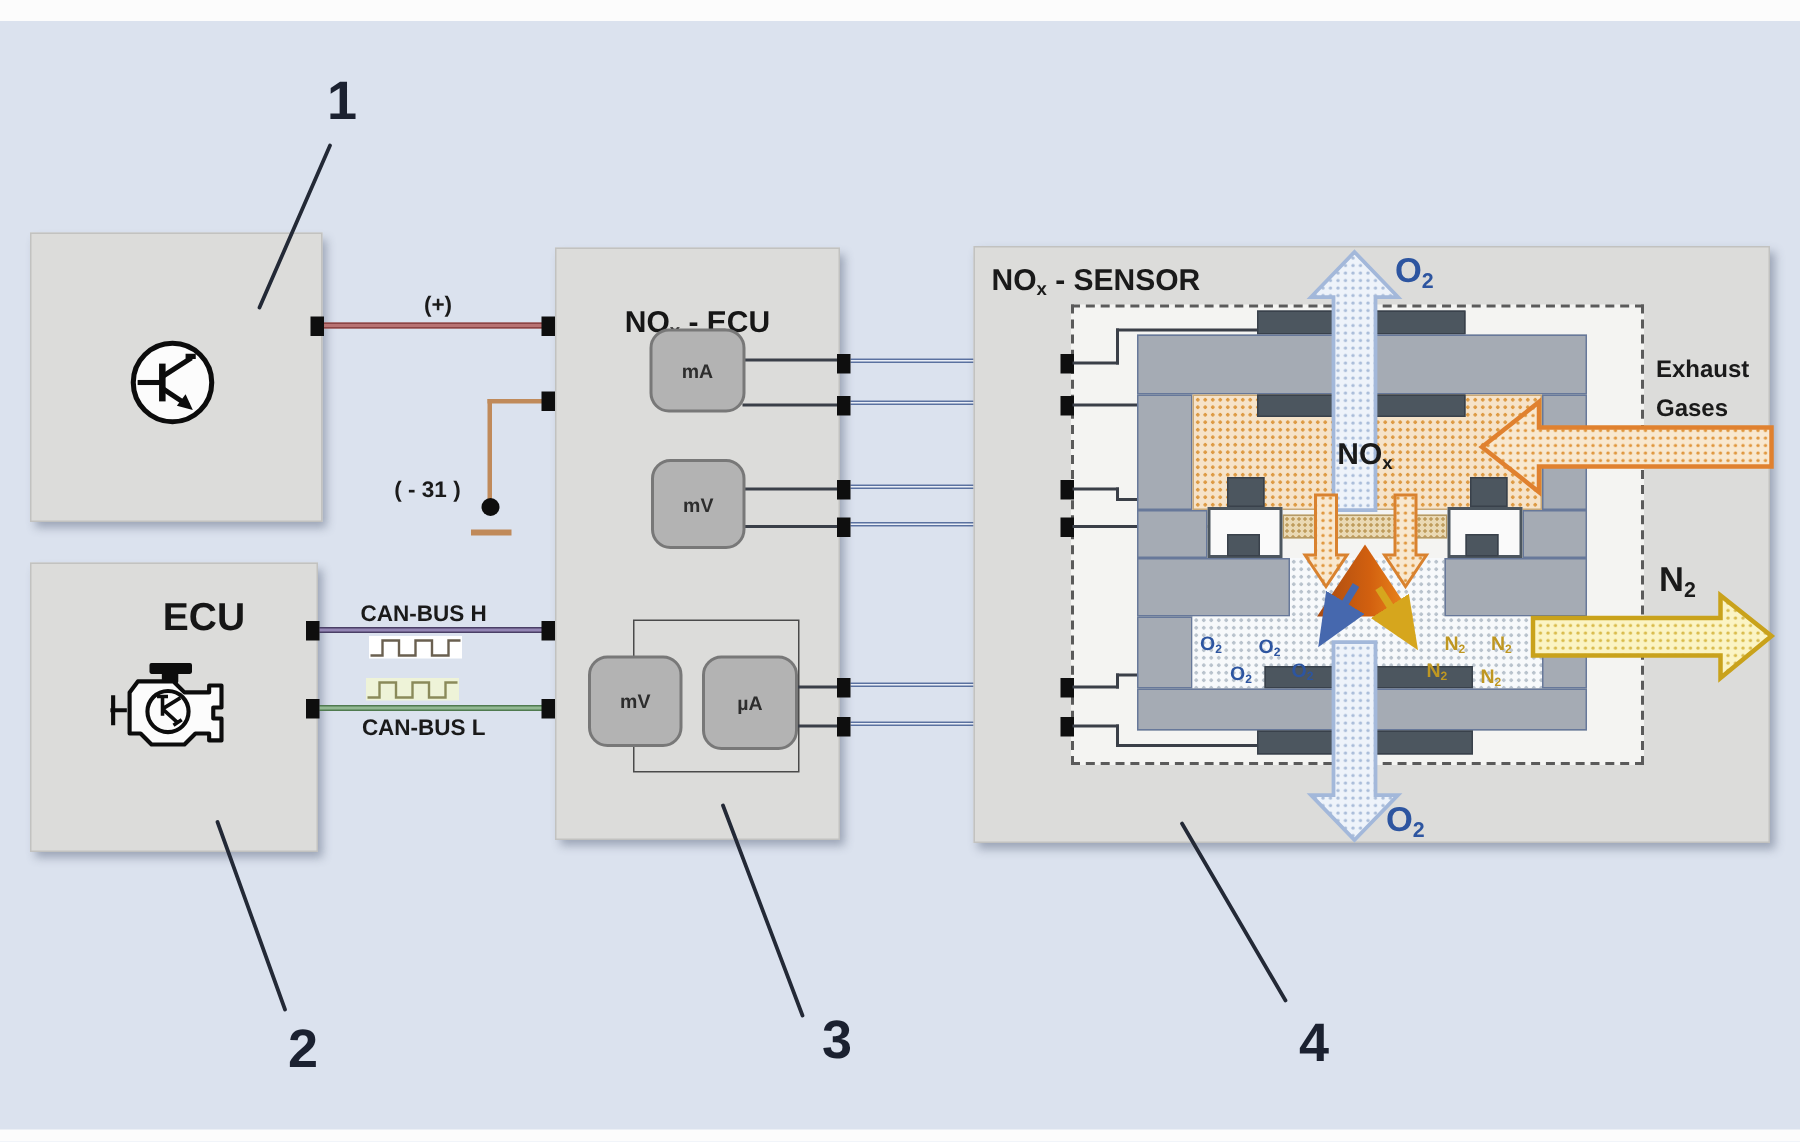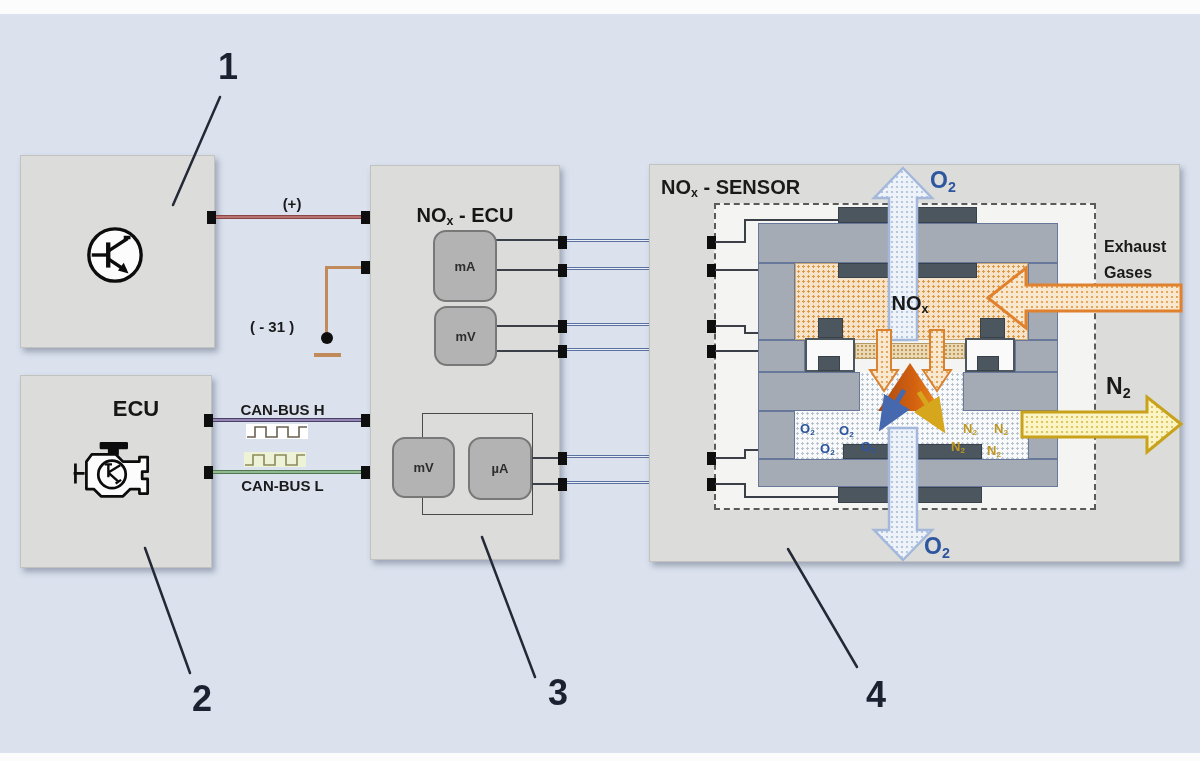--- a/index.html
+++ b/index.html
@@ -43,21 +43,21 @@
       <circle cx="32" cy="32" r="27" fill="#fcfcfc" stroke="#0c0c0c" stroke-width="3.5"></circle>
       <path d="M8,32 H25" stroke="#0c0c0c" stroke-width="3.5" fill="none"></path>
       <path d="M25,19 V45" stroke="#0c0c0c" stroke-width="4.5" fill="none"></path>
       <path d="M25,28 L45,15 M41,14 h7" stroke="#0c0c0c" stroke-width="3.5" fill="none"></path>
       <path d="M25,36 L43,48" stroke="#0c0c0c" stroke-width="3.5" fill="none"></path>
       <polygon points="46,51 35,48 41,40" fill="#0c0c0c"></polygon>
     </svg>
   </div>
 
   <div class="abs box" style="left:20px;top:375px;width:192px;height:193px;"></div>
-  <div class="abs title" style="left:20px;top:396px;width:232px;font-size:22px;">
+  <div class="abs title" style="left:20px;top:396px;width:232px;font-size:26px;">
     <span>ECU</span>
   </div>
   <div class="abs" style="left:66px;top:436px;width:92px;height:64px;">
     <svg viewBox="0 0 100 70" width="92" height="64">
       <g stroke="#0c0c0c" stroke-width="3" fill="#fcfcfc" stroke-linejoin="round">
         <rect x="38" y="8" width="28" height="5" fill="#0c0c0c"></rect>
         <rect x="47" y="13" width="9" height="7" fill="#0c0c0c"></rect>
         <path d="M10,30 v22 M8,41 h12" fill="none"></path>
         <path d="M22,28 l6,-8 h26 l8,8 h18 v-5 h9 v16 h-6 v8 h6 v16 h-9 v-5 h-10 l-8,8 h-24 l-8,-8 h-8 z"></path>
         <circle cx="50" cy="42" r="15"></circle>
@@ -72,41 +72,41 @@
   </div>
 
   <div class="abs loop" style="left:422px;top:413px;width:111px;height:102px;"></div>
   <div class="abs stepwire" style="left:495px;top:239px;width:68px;height:1.8px;"></div>
   <div class="abs stepwire" style="left:495px;top:269px;width:68px;height:1.8px;"></div>
   <div class="abs stepwire" style="left:495px;top:325px;width:68px;height:1.8px;"></div>
   <div class="abs stepwire" style="left:495px;top:350px;width:68px;height:1.8px;"></div>
   <div class="abs stepwire" style="left:530px;top:457px;width:33px;height:1.8px;"></div>
   <div class="abs stepwire" style="left:530px;top:483px;width:33px;height:1.8px;"></div>
 
-  <div class="abs comp" style="left:433px;top:230px;width:64px;height:72px;">
+  <div class="abs comp" style="left:433px;top:219px;width:64px;height:56px;">
       <span>mA</span>
     </div>
   <div class="abs comp" style="left:434px;top:306px;width:63px;height:60px;">
       <span>mV</span>
     </div>
   <div class="abs comp" style="left:392px;top:437px;width:63px;height:61px;">
       <span>mV</span>
     </div>
   <div class="abs comp" style="left:468px;top:437px;width:64px;height:63px;">
       <span>µA</span>
     </div>
 
   <div class="abs" style="left:216px;top:215px;width:146px;height:4px;background:#b87272;border-top:1px solid #8b4444;border-bottom:1px solid #8b4444;"></div>
   <div class="abs lbl" style="left:262px;top:195px;width:60px;font-size:15px;text-align:center;"><span>(+)</span></div>
 
   <div class="abs" style="left:325px;top:266px;width:38px;height:3px;background:#c08a5a;"></div>
   <div class="abs" style="left:325px;top:266px;width:3px;height:70px;background:#c08a5a;"></div>
   <div class="abs" style="left:321px;top:332px;width:12px;height:12px;border-radius:50%;background:#0e0e0e;"></div>
   <div class="abs" style="left:314px;top:353px;width:27px;height:4px;background:#c08a5a;"></div>
-  <div class="abs lbl" style="left:250px;top:318px;width:70px;font-size:15px;text-align:left;"><span>( - 31 )</span></div>
+  <div class="abs lbl" style="left:250px;top:318px;width:70px;font-size:15px;text-align:center;"><span>( - 31 )</span></div>
 
   <div class="abs" style="left:213px;top:418px;width:150px;height:4px;background:#9486b5;border-top:1px solid #4a3f66;border-bottom:1px solid #4a3f66;"></div>
   <div class="abs lbl" style="left:230px;top:401px;width:105px;font-size:15px;text-align:center;"><span>CAN-BUS H</span></div>
   <div class="abs" style="left:246px;top:424px;width:62px;height:15px;background:#ffffff;">
     <svg viewBox="0 0 62 15" width="62" height="15">
         <polyline points="1,13 9,13 9,3 20,3 20,13 31,13 31,3 42,3 42,13 53,13 53,3 61,3" fill="none" stroke="#6a6050" stroke-width="1.6"></polyline>
       </svg>
   </div>
   <div class="abs" style="left:244px;top:452px;width:62px;height:15px;background:#eef3d8;">
     <svg viewBox="0 0 62 15" width="62" height="15">

